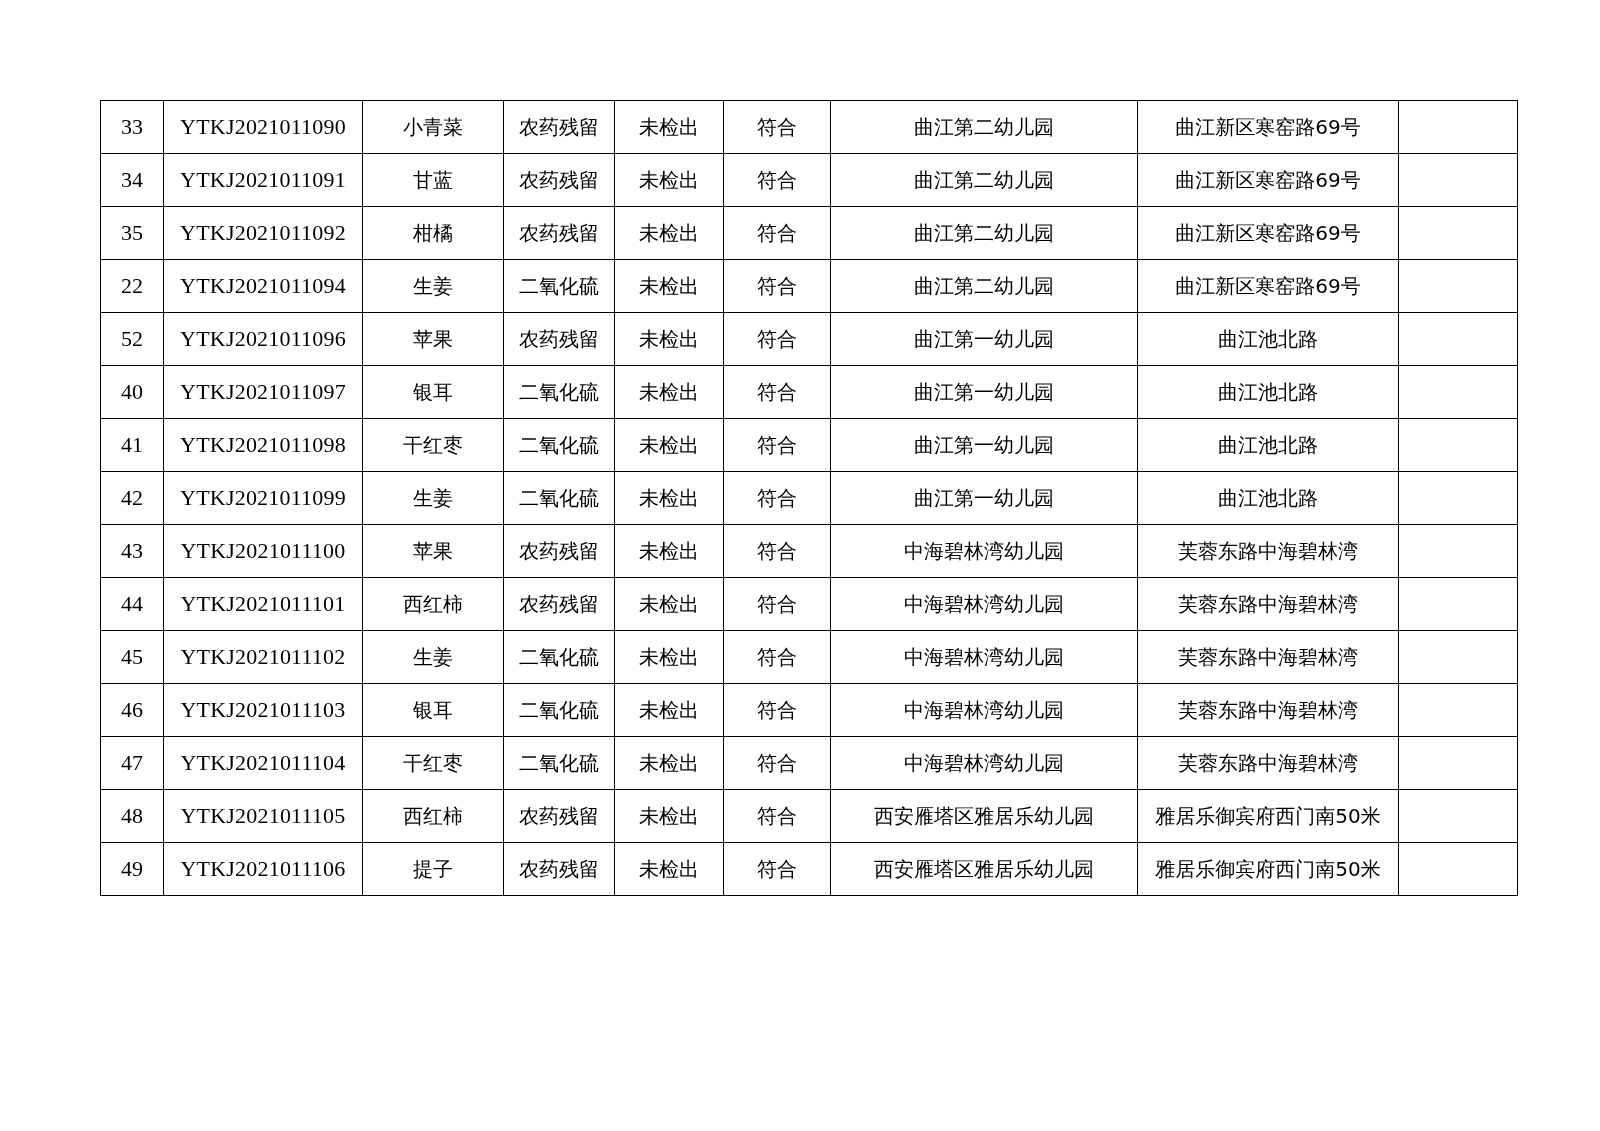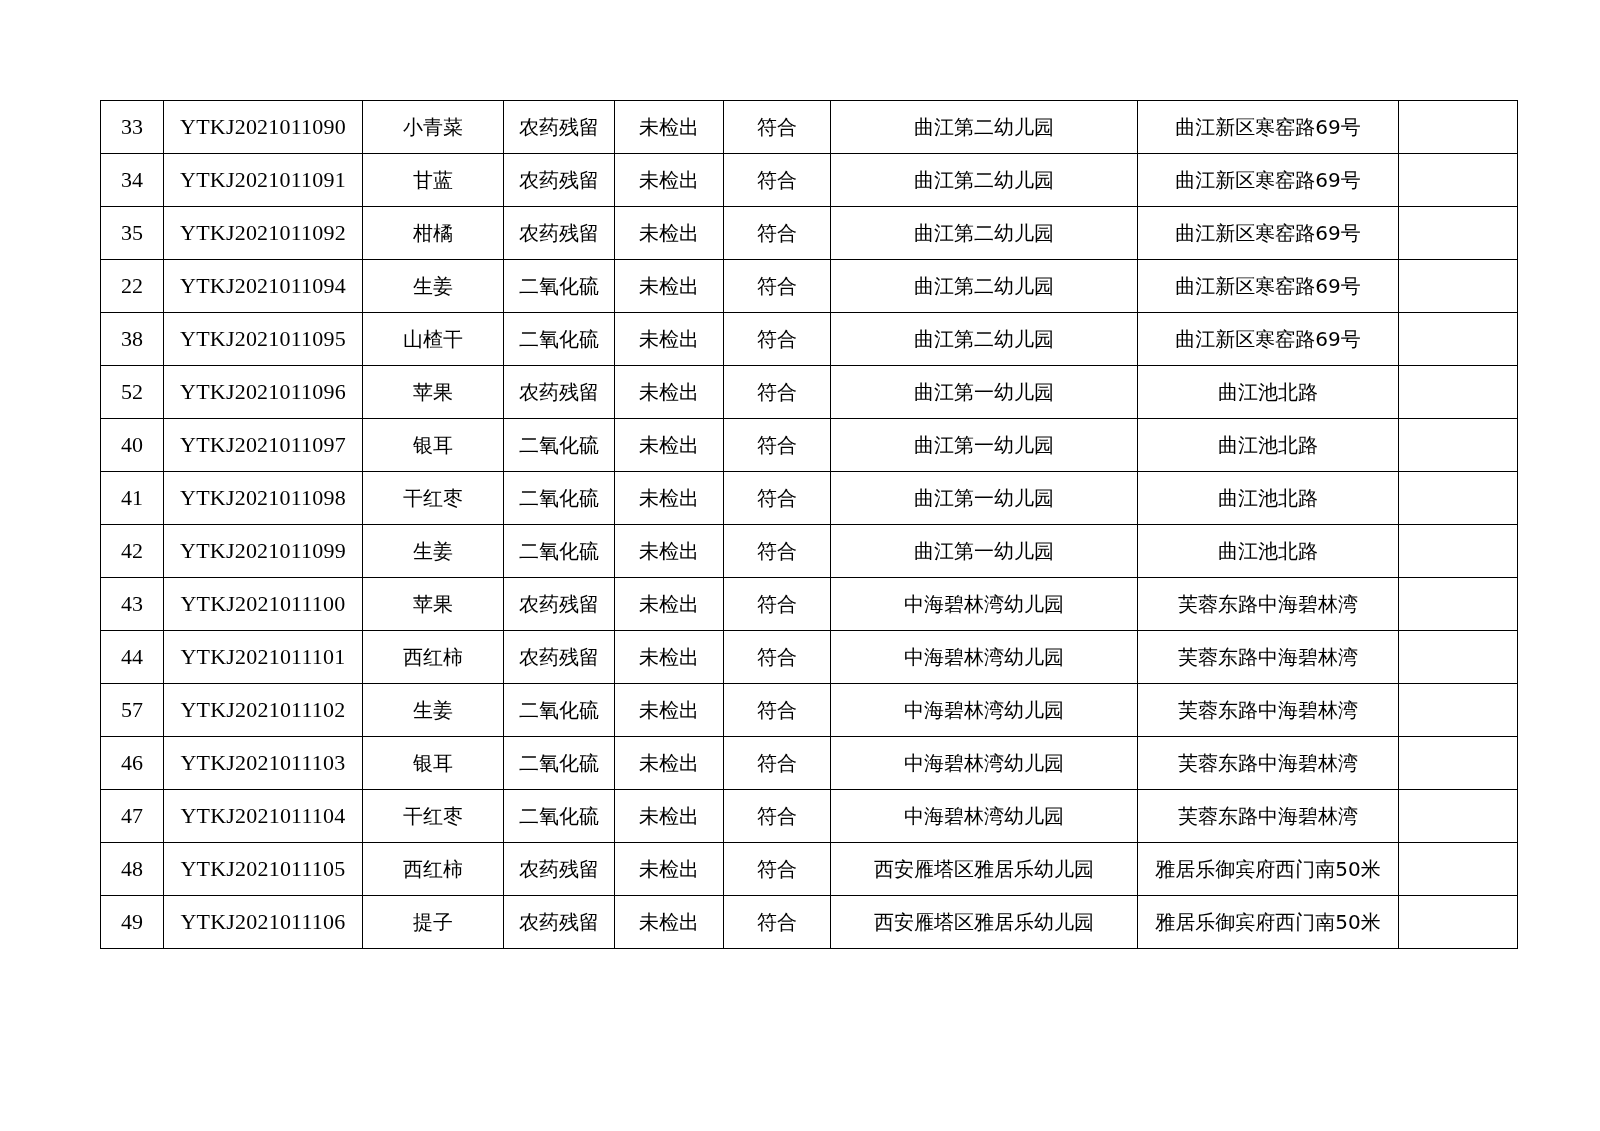--- a/index.html
+++ b/index.html
@@ -105,31 +105,20 @@
             <td class="c-code code-txt">YTKJ2021011094</td>
             <td class="c-item cn">生姜</td>
             <td class="c-test cn">二氧化硫</td>
             <td class="c-result cn">未检出</td>
             <td class="c-concl cn">符合</td>
             <td class="c-unit cn">曲江第二幼儿园</td>
             <td class="c-addr cn">曲江新区寒窑路69号</td>
             <td class="c-note cn"></td>
           </tr>
           <tr>
-            <td class="c-idx code-txt">38</td>
-            <td class="c-code code-txt">YTKJ2021011095</td>
-            <td class="c-item cn">山楂干</td>
-            <td class="c-test cn">二氧化硫</td>
-            <td class="c-result cn">未检出</td>
-            <td class="c-concl cn">符合</td>
-            <td class="c-unit cn">曲江第二幼儿园</td>
-            <td class="c-addr cn">曲江新区寒窑路69号</td>
-            <td class="c-note cn"></td>
-          </tr>
-          <tr>
             <td class="c-idx code-txt">52</td>
             <td class="c-code code-txt">YTKJ2021011096</td>
             <td class="c-item cn">苹果</td>
             <td class="c-test cn">农药残留</td>
             <td class="c-result cn">未检出</td>
             <td class="c-concl cn">符合</td>
             <td class="c-unit cn">曲江第一幼儿园</td>
             <td class="c-addr cn">曲江池北路</td>
             <td class="c-note cn"></td>
           </tr>
@@ -182,21 +171,21 @@
             <td class="c-code code-txt">YTKJ2021011101</td>
             <td class="c-item cn">西红柿</td>
             <td class="c-test cn">农药残留</td>
             <td class="c-result cn">未检出</td>
             <td class="c-concl cn">符合</td>
             <td class="c-unit cn">中海碧林湾幼儿园</td>
             <td class="c-addr cn">芙蓉东路中海碧林湾</td>
             <td class="c-note cn"></td>
           </tr>
           <tr>
-            <td class="c-idx code-txt">57</td>
+            <td class="c-idx code-txt">45</td>
             <td class="c-code code-txt">YTKJ2021011102</td>
             <td class="c-item cn">生姜</td>
             <td class="c-test cn">二氧化硫</td>
             <td class="c-result cn">未检出</td>
             <td class="c-concl cn">符合</td>
             <td class="c-unit cn">中海碧林湾幼儿园</td>
             <td class="c-addr cn">芙蓉东路中海碧林湾</td>
             <td class="c-note cn"></td>
           </tr>
           <tr>

